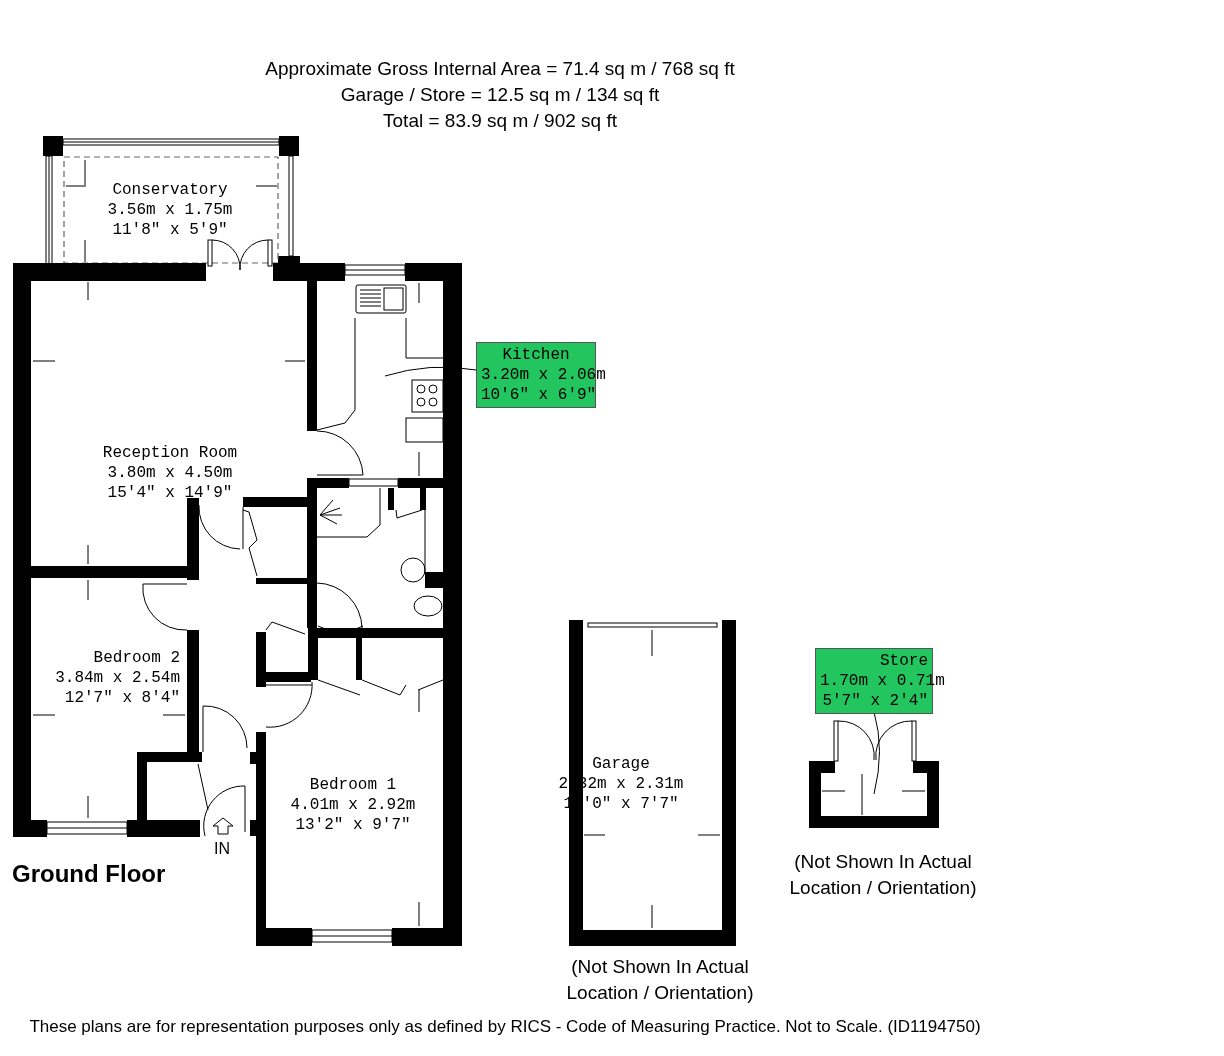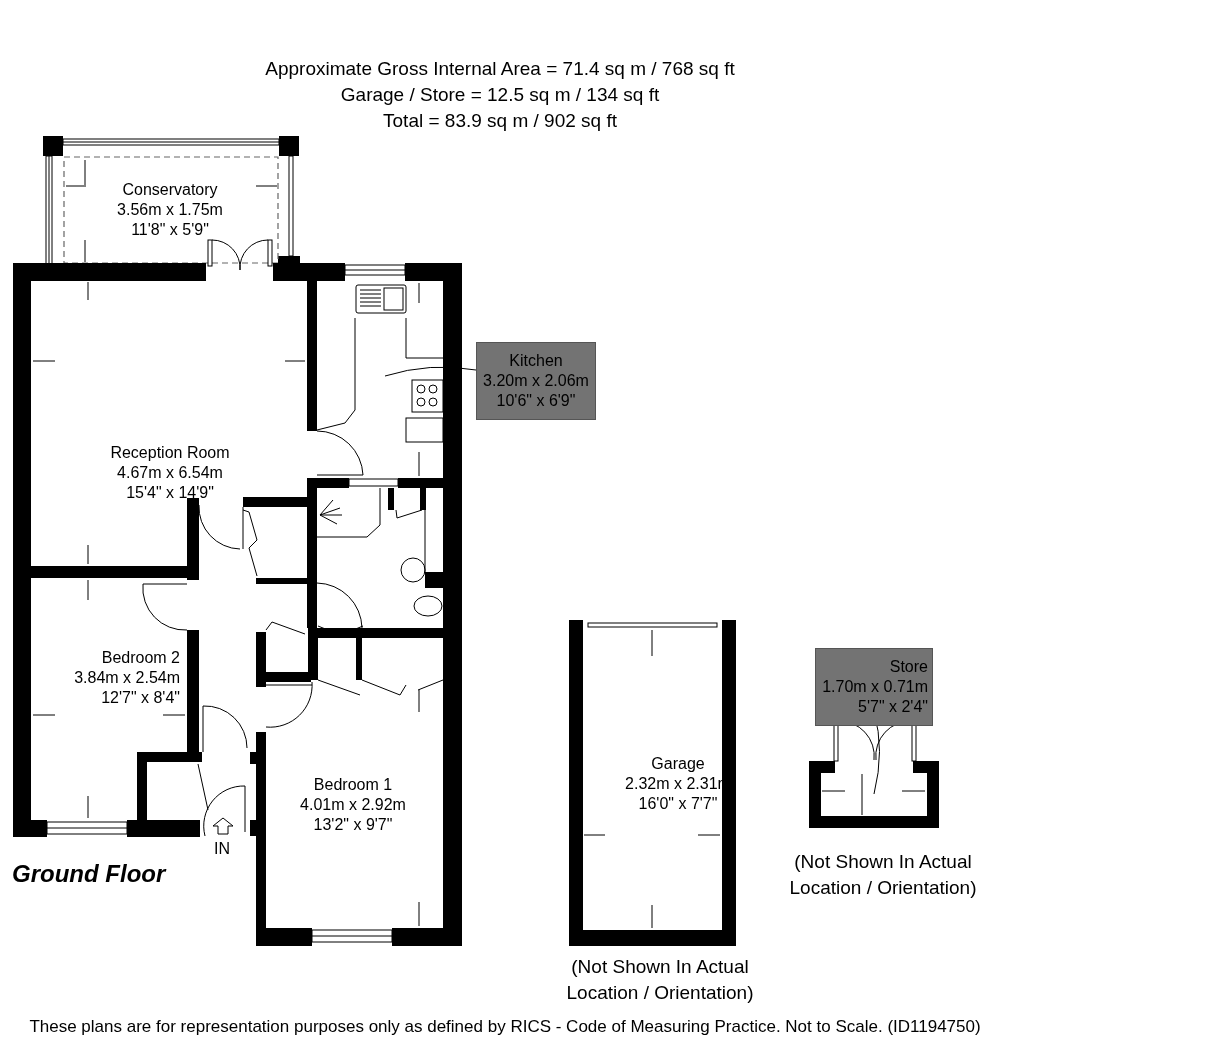--- a/index.html
+++ b/index.html
@@ -1,24 +1,24 @@
 <!DOCTYPE html>
 <html><head>
 <meta charset="utf-8">
 <style>
   html, body { margin: 0; padding: 0; background: #ffffff; }
   body { width: 1224px; height: 1056px; position: relative; overflow: hidden;
          font-family: "Liberation Sans", sans-serif; color: #000; }
   .abs { position: absolute; }
   .center { text-align: center; }
   .hdr { left: 0; width: 1000px; font-size: 19px; line-height: 26px; }
-  .room-label { position: absolute; text-align: center; font-size: 16px; line-height: 20px; }
+  .room-label { position: absolute; text-align: center; font-size: 16px; line-height: 20px; font-family: Liberation Mono, monospace; }
   .room-label span { display: block; white-space: nowrap; }
-  .boxed { border: 1px solid #555; background: #737373; padding: 8px 4px; }
-  .floor-title { font-weight: bold; font-size: 24px; font-style: italic; }
+  .boxed { border: 1px solid #555; background: #22c55e; padding: 2px 4px; }
+  .floor-title { font-weight: bold; font-size: 24px; }
   .note { font-size: 19px; line-height: 26px; text-align: center; }
   .footer { left: 0; width: 1010px; font-size: 17px; line-height: 19px; text-align: center; }
   svg { position: absolute; left: 0; top: 0; }
   .w { fill: #000; }
   .thin { stroke: #000; stroke-width: 1; fill: none; }
   .thin-w { stroke: #000; stroke-width: 1; fill: #fff; }
   .dash { stroke: #666; stroke-width: 1.2; fill: none; stroke-dasharray: 6 4; }
 </style>
 </head>
 <body>
@@ -220,21 +220,21 @@
 </svg>
 
 <div class="room-label" style="left:85px; top:180px; width:170px;">
   <span>Conservatory</span>
   <span>3.56m x 1.75m</span>
   <span>11'8" x 5'9"</span>
 </div>
 
 <div class="room-label" style="left:85px; top:396px; width:170px;margin-top:47px;">
   <span>Reception Room</span>
-  <span>4.67m x 6.54m</span>
+  <span>3.80m x 4.50m</span>
   <span>15'4" x 14'9"</span>
 </div>
 
 <div class="room-label boxed" style="left:476px; top:342px; width:110px;">
   <span>Kitchen</span>
   <span>3.20m x 2.06m</span>
   <span>10'6" x 6'9"</span>
 </div>
 
 <div class="room-label" style="left:40px; top:648px; width:140px;text-align:right;">
@@ -242,21 +242,21 @@
   <span>3.84m x 2.54m</span>
   <span>12'7" x 8'4"</span>
 </div>
 
 <div class="room-label" style="left:283px; top:775px; width:140px;">
   <span>Bedroom 1</span>
   <span>4.01m x 2.92m</span>
   <span>13'2" x 9'7"</span>
 </div>
 
-<div class="room-label" style="left:608px; top:754px; width:140px;">
+<div class="room-label" style="left:551px; top:754px; width:140px;">
   <span>Garage</span>
   <span>2.32m x 2.31m</span>
   <span>16'0" x 7'7"</span>
 </div>
 
 <div class="room-label boxed" style="left:815px; top:648px; width:108px;text-align:right;">
   <span>Store</span>
   <span>1.70m x 0.71m</span>
   <span>5'7" x 2'4"</span>
 </div>

